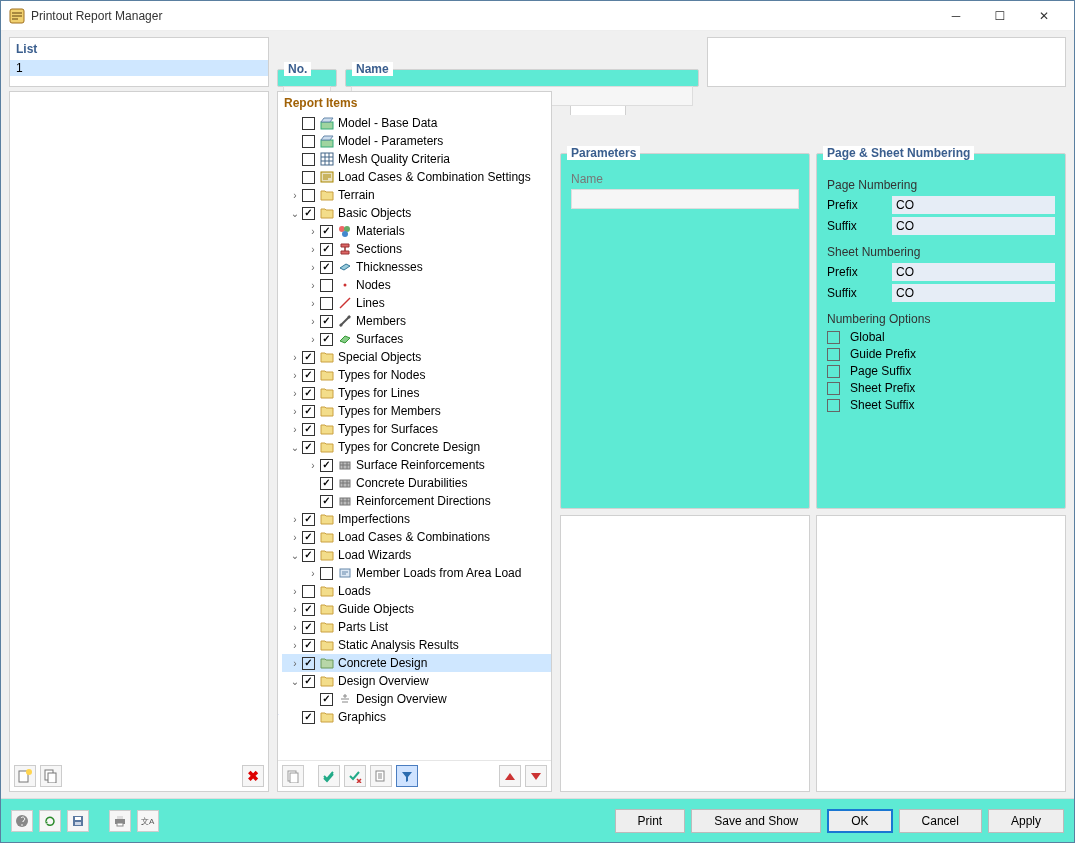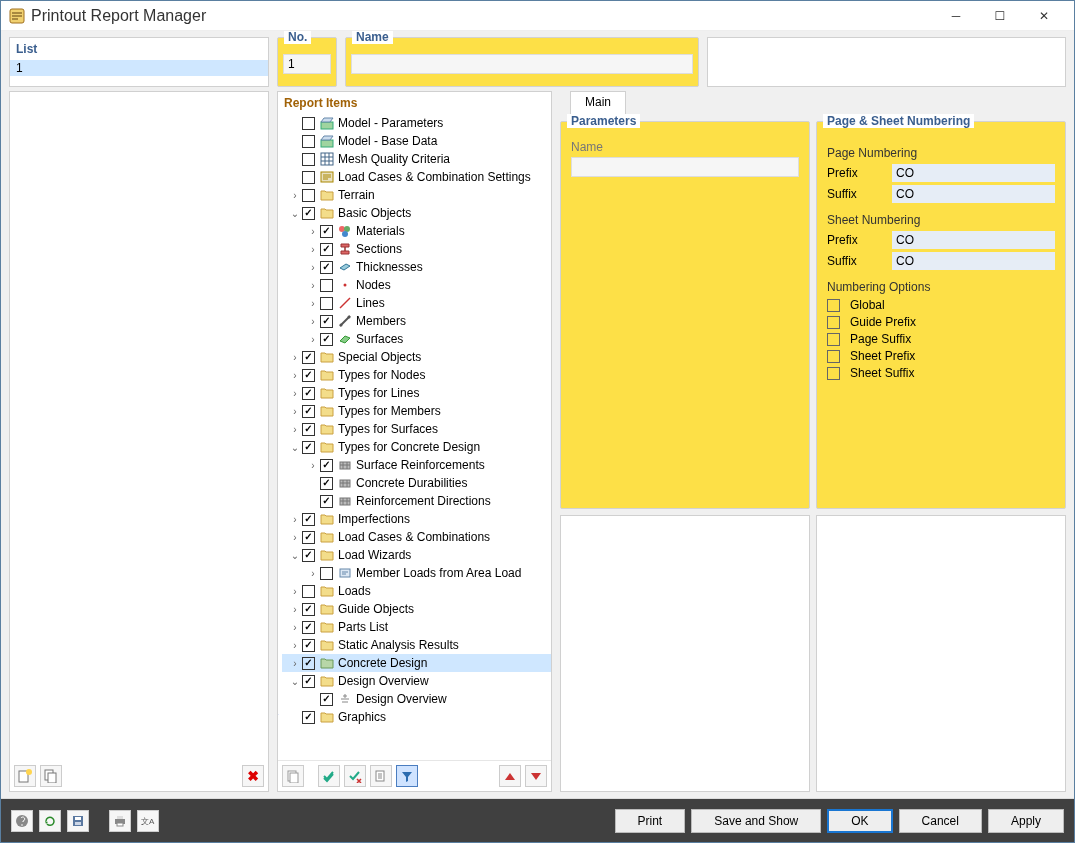--- a/index.html
+++ b/index.html
@@ -1,27 +1,27 @@
 <!DOCTYPE html>
 <html><head>
 <meta charset="utf-8">
 <style>
   * { box-sizing: border-box; font-family: "Segoe UI", Arial, sans-serif; }
   body { margin: 0; padding: 0; background: #fff; font-size: 12px; }
   .window { width: 1075px; height: 843px; border: 1px solid #5a7fa0; background: #fff; display: flex; flex-direction: column; }
   .titlebar { height: 30px; display: flex; align-items: center; padding: 0 8px; background: #fff; border-bottom: 1px solid #eee; }
   .titlebar .icon { width: 16px; height: 16px; margin-right: 6px; }
-  .titlebar .title { flex: 1; font-size: 16px; color: #333; }
+  .titlebar .title { flex: 1; font-size: 12px; color: #333; }
   .win-controls { display: flex; }
   .win-btn { width: 44px; height: 28px; display: flex; align-items: center; justify-content: center; color: #333; font-family: Arial; }
   .main-area { flex: 1; display: flex; flex-direction: column; background: #f0f0f0; padding: 6px 8px; gap: 4px; overflow: hidden; }
   .top-row { display: flex; gap: 8px; height: 50px; }
   .row2 { flex: 1; display: flex; gap: 8px; overflow: hidden; }
   .panel { background: #fff; border: 1px solid #d0d0d0; position: relative; }
-  .fieldset { border: 1px solid #d2d2d2; border-radius: 2px; position: relative; background: #fde047; }
+  .fieldset { border: 1px solid #d2d2d2; border-radius: 2px; position: relative; background: #5eead4; margin-top: 32px; }
   .fieldset > .legend { position: absolute; top: -8px; left: 6px; background: #fff; padding: 0 4px; color: #3a5e8e; font-weight: bold; font-size: 12px; }
   .list-panel { width: 260px; display: flex; flex-direction: column; }
   .list-panel .header { color: #3a5e8e; font-weight: bold; padding: 4px 6px; }
   .list-items { flex: 1; }
   .list-item { padding: 1px 6px; }
   .list-item.sel { background: #cfe7ff; }
   .list-toolbar { display: flex; gap: 4px; padding: 4px; align-items: center; }
   .tbtn { width: 22px; height: 22px; border: 1px solid #ccc; background: #f6f6f6; display: flex; align-items: center; justify-content: center; }
   .spacer { flex: 1; }
   .no-box { width: 60px; }
@@ -48,21 +48,21 @@
   .field-body { padding: 18px 10px 10px 10px; font-size: 12px; }
   .p-label { color: #777; margin-bottom: 3px; display: block; }
   .p-input { width: 100%; height: 20px; border: 1px solid #ddd; background: #f6f6f6; padding: 0 4px; }
   .subhdr { font-weight: normal; color: #333; margin: 6px 0 4px 0; }
   .kv { display: flex; align-items: center; margin-bottom: 3px; gap: 4px; }
   .kv .k { width: 90px; }
   .kv .v { flex: 1; height: 18px; background: #e6edf6; border: none; padding: 0 4px; font-size: 12px; }
   .opt-row { display: flex; align-items: center; gap: 6px; margin-bottom: 3px; }
   .numbering .cb { border-color: #666; }
   .lower-row { flex: 1; display: flex; gap: 6px; }
-  .footer { height: 44px; display: flex; align-items: center; padding: 0 10px; gap: 6px; background: #404040; border-top: 1px solid #ddd; }
+  .footer { height: 44px; display: flex; align-items: center; padding: 0 10px; gap: 6px; background: #5eead4; border-top: 1px solid #ddd; }
   .btn { height: 24px; padding: 0 22px; background: #eee; border: 1px solid #bbb; font-size: 12px; cursor: pointer; }
   .btn.primary { border: 2px solid #1976d2; }
   .tri-up { width: 0; height: 0; border-left: 5px solid transparent; border-right: 5px solid transparent; border-bottom: 7px solid #c33; }
   .tri-dn { width: 0; height: 0; border-left: 5px solid transparent; border-right: 5px solid transparent; border-top: 7px solid #c33; }
   .red-x { color: #d00; font-weight: bold; font-size: 14px; }
   .arrow-annotation { position: absolute; left: -74px; top: 572px; pointer-events: none; }
   svg.icon16 { width: 16px; height: 16px; }
 </style>
 </head>
 <body>
@@ -142,32 +142,32 @@
           </div>
             <div class="tree-row" style="padding-left: 6px;">
               <span class="expander"></span>
               <span class="cb"></span>
               <span class="t-icon">
                 <svg width="14" height="14">
                   <rect x="1" y="6" width="12" height="7" fill="#9fd49f" stroke="#3a7"></rect>
                   <path d="M1 6l3-4h9l-3 4z" fill="#cde" stroke="#68a"></path>
                 </svg>
               </span>
-              <span class="t-label">Model - Parameters</span>
+              <span class="t-label">Model - Base Data</span>
             </div>
             <div class="tree-row" style="padding-left: 6px;">
               <span class="expander"></span>
               <span class="cb"></span>
               <span class="t-icon">
                 <svg width="14" height="14">
                   <rect x="1" y="6" width="12" height="7" fill="#9fd49f" stroke="#3a7"></rect>
                   <path d="M1 6l3-4h9l-3 4z" fill="#cde" stroke="#68a"></path>
                 </svg>
               </span>
-              <span class="t-label">Model - Base Data</span>
+              <span class="t-label">Model - Parameters</span>
             </div>
             <div class="tree-row" style="padding-left: 6px;">
               <span class="expander"></span>
               <span class="cb"></span>
               <span class="t-icon">
                 <svg width="14" height="14">
                   <rect x="1" y="1" width="12" height="12" fill="none" stroke="#468"></rect>
                   <path d="M1 5h12M1 9h12M5 1v12M9 1v12" stroke="#468"></path>
                 </svg>
               </span>

